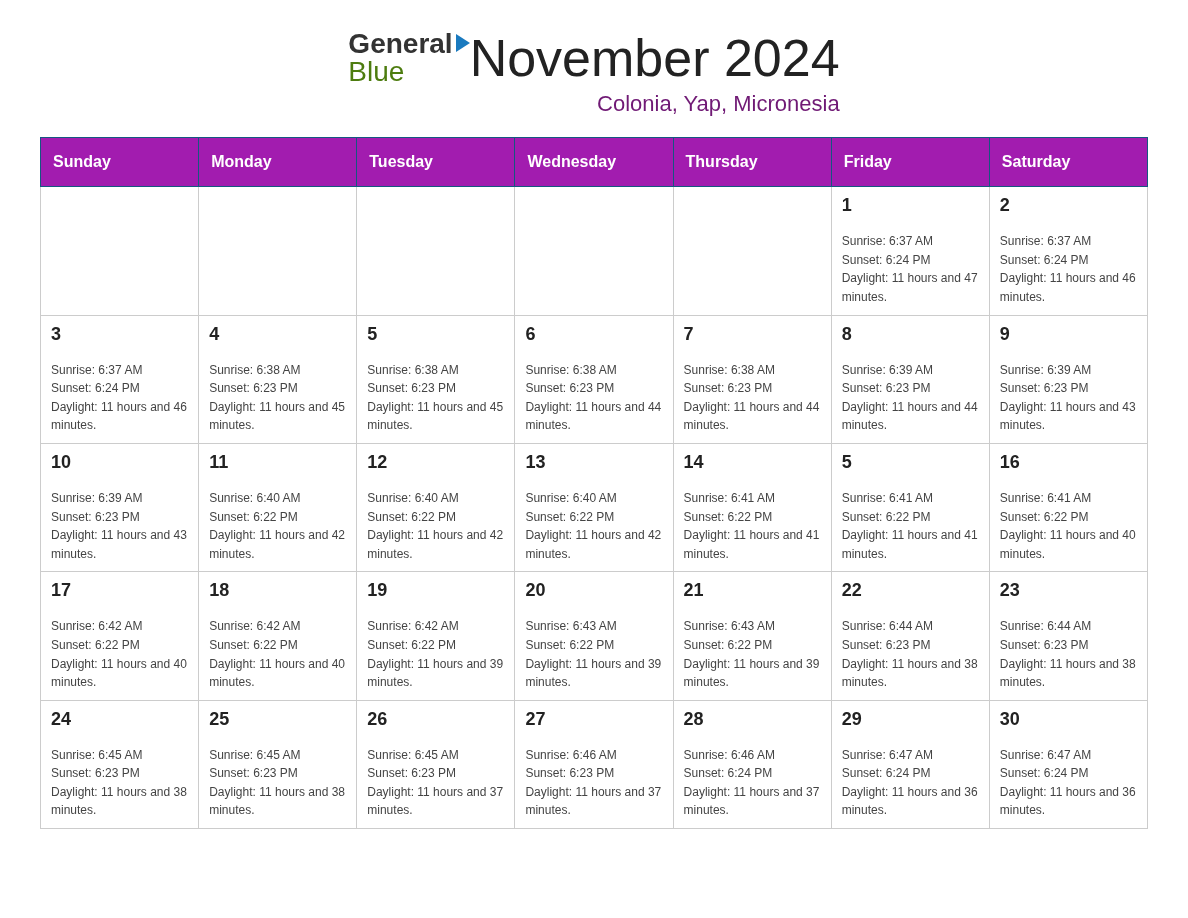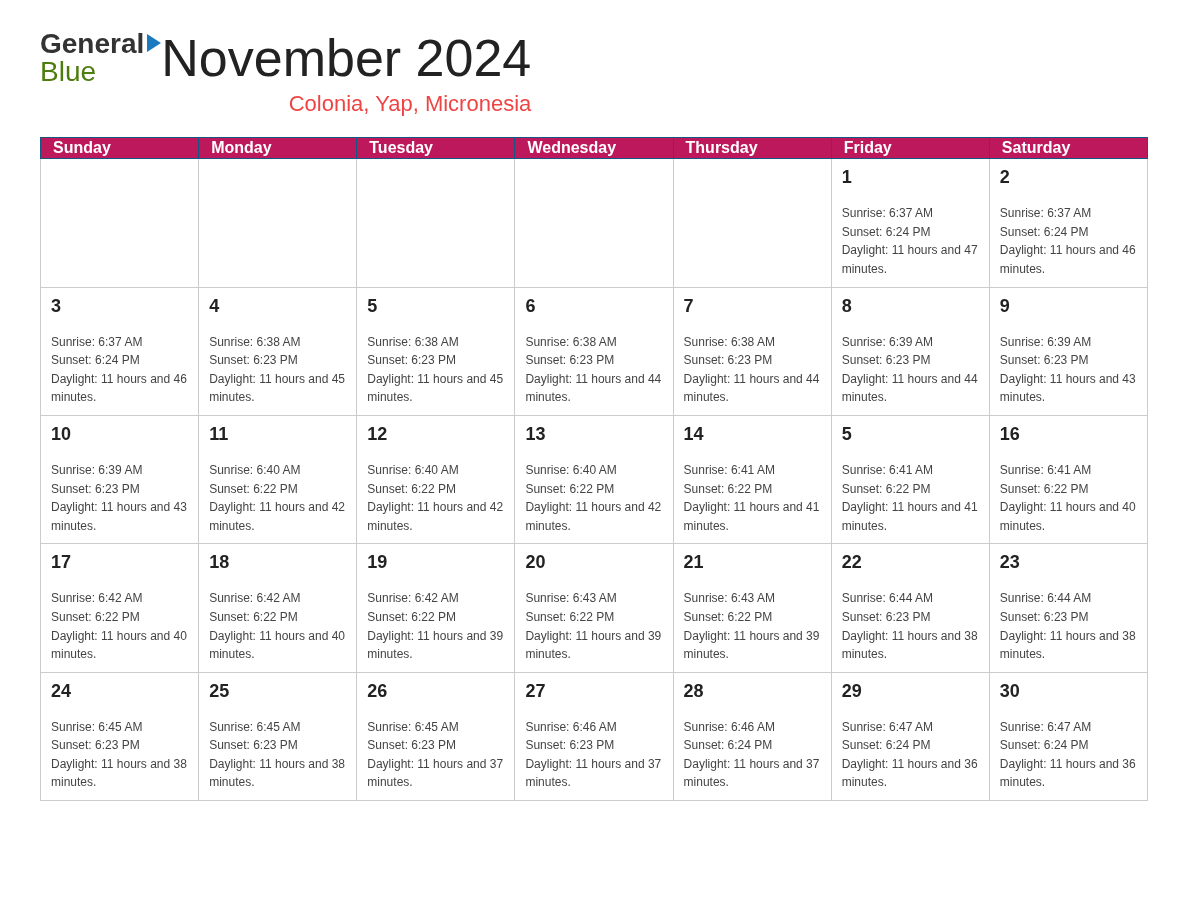--- a/index.html
+++ b/index.html
@@ -4,21 +4,21 @@
   <style>
     * { box-sizing: border-box; margin: 0; padding: 0; }
     body {
       background: #fff;
       font-family: Arial, sans-serif;
       padding: 30px 40px;
       color: #333;
     }
     .header {
       display: flex;
-      justify-content: flex-start;
+      justify-content: center;
       align-items: flex-start;
       margin-bottom: 20px;
     }
     .logo {
       display: flex;
       flex-direction: column;
       align-items: flex-start;
     }
     .logo-general {
       font-size: 28px;
@@ -51,33 +51,33 @@
     }
     .title-block h1 {
       font-size: 52px;
       font-weight: normal;
       color: #222;
       line-height: 1.1;
     }
     .title-block h2 {
       font-size: 22px;
       font-weight: normal;
-      color: #ef4444;
+      color: #701a75;
       margin-top: 4px;
     }
     .calendar {
       width: 100%;
       border-collapse: collapse;
     }
     .calendar thead tr th {
-      background-color: #be185d;
+      background-color: #a21caf;
       color: #fff;
       font-size: 16px;
       font-weight: bold;
-      padding: 1px 12px;
+      padding: 15px 12px;
       text-align: left;
       border: 1px solid #155780;
     }
     .calendar tbody tr td {
       border: 1px solid #ccc;
       vertical-align: top;
       padding: 8px 10px;
       width: 14.28%;
       min-height: 110px;
       height: 110px;

